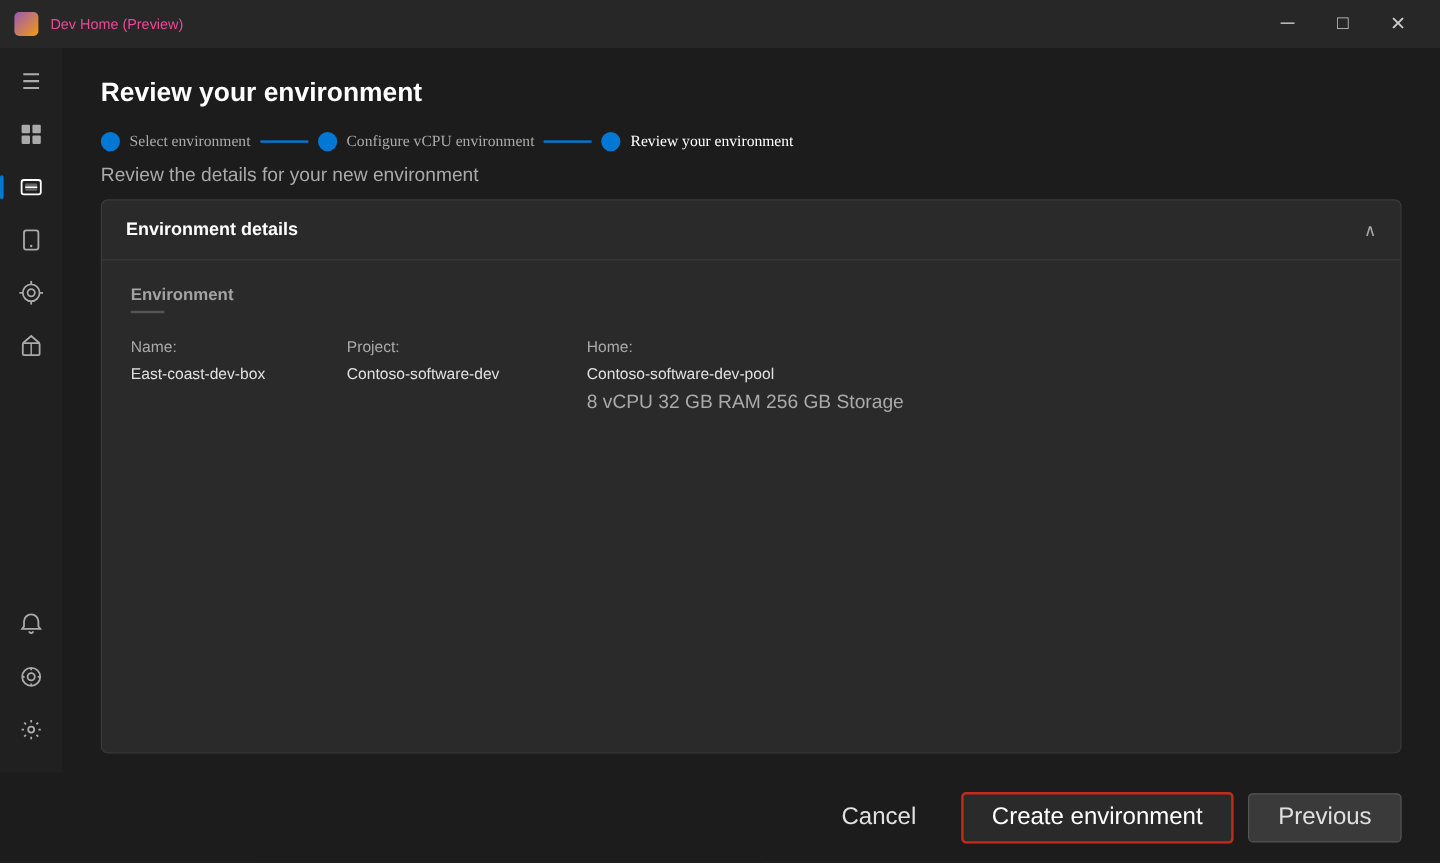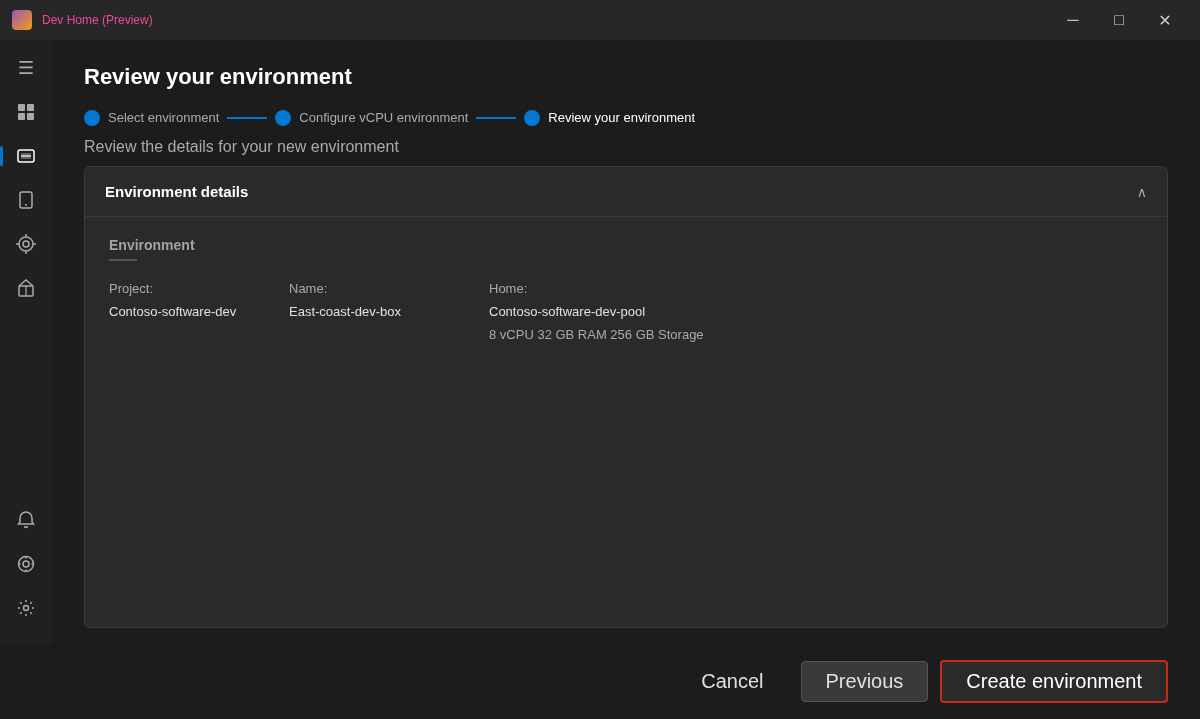--- a/index.html
+++ b/index.html
@@ -129,20 +129,21 @@
     .stepper {
       display: flex;
       align-items: center;
       gap: 0;
       margin-bottom: 12px;
     }
     .step {
       display: flex;
       align-items: flex-start;
       gap: 8px;
+      font-family: Liberation Serif, serif;
     }
     .step-circle {
       width: 16px;
       height: 16px;
       border-radius: 50%;
       border: 2px solid #555;
       background: #555;
       flex-shrink: 0;
     }
     .step-circle.active {
@@ -226,21 +227,21 @@
     }
     .env-label {
       font-size: 13px;
       color: #aaa;
     }
     .env-value {
       font-size: 13px;
       color: #e0e0e0;
     }
     .env-value-sub {
-      font-size: 13px;
+      font-size: 16px;
       color: #aaa;
     }
 
     
     .footer {
       display: flex;
       align-items: center;
       justify-content: flex-end;
       padding: 16px 32px;
       gap: 12px;
@@ -385,35 +386,35 @@
     <div class="env-card">
       <div class="env-card-header">
         <span class="env-card-title">Environment details</span>
         <span class="chevron-icon">∧</span>
       </div>
       <div class="env-card-body">
         <div class="env-section-title">Environment</div>
         <div class="env-section-divider"></div>
         <div class="env-details-grid">
           <div class="env-col">
+            <span class="env-label">Name:</span>
+            <span class="env-value">East-coast-dev-box</span>
+          </div>
+          <div class="env-col">
             <span class="env-label">Project:</span>
             <span class="env-value">Contoso-software-dev</span>
-          </div>
-          <div class="env-col">
-            <span class="env-label">Name:</span>
-            <span class="env-value">East-coast-dev-box</span>
           </div>
           <div class="env-col">
             <span class="env-label">Home:</span>
             <span class="env-value">Contoso-software-dev-pool</span>
             <span class="env-value-sub">8 vCPU 32 GB RAM 256 GB Storage</span>
           </div>
         </div>
       </div>
     </div>
   </div>
 </div>
 
 <div class="footer">
   <button class="btn btn-cancel">Cancel</button>
+  <button class="btn btn-primary">Create environment</button>
   <button class="btn btn-secondary">Previous</button>
-  <button class="btn btn-primary">Create environment</button>
 </div>
 
 </body></html>

